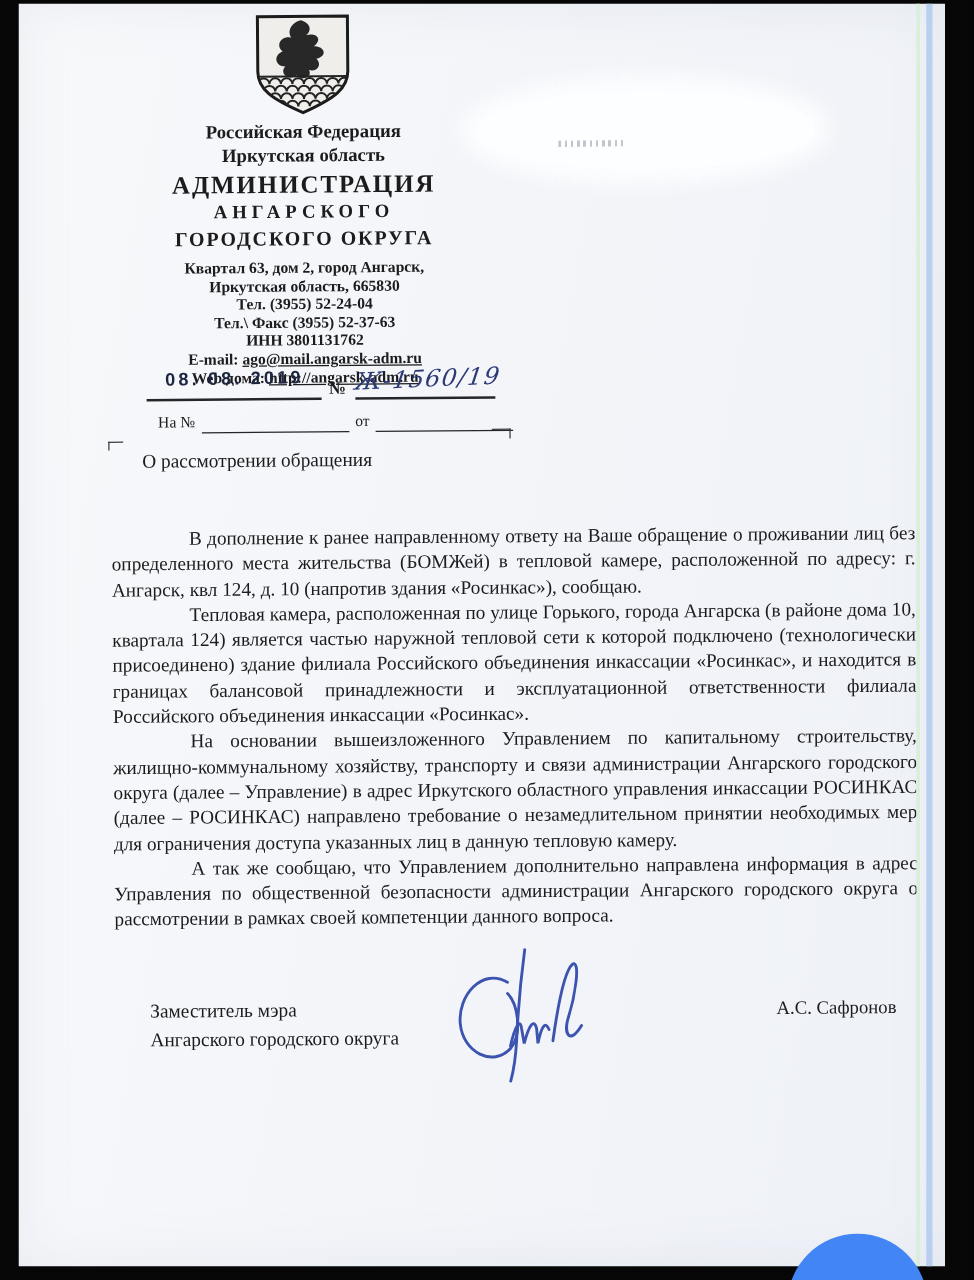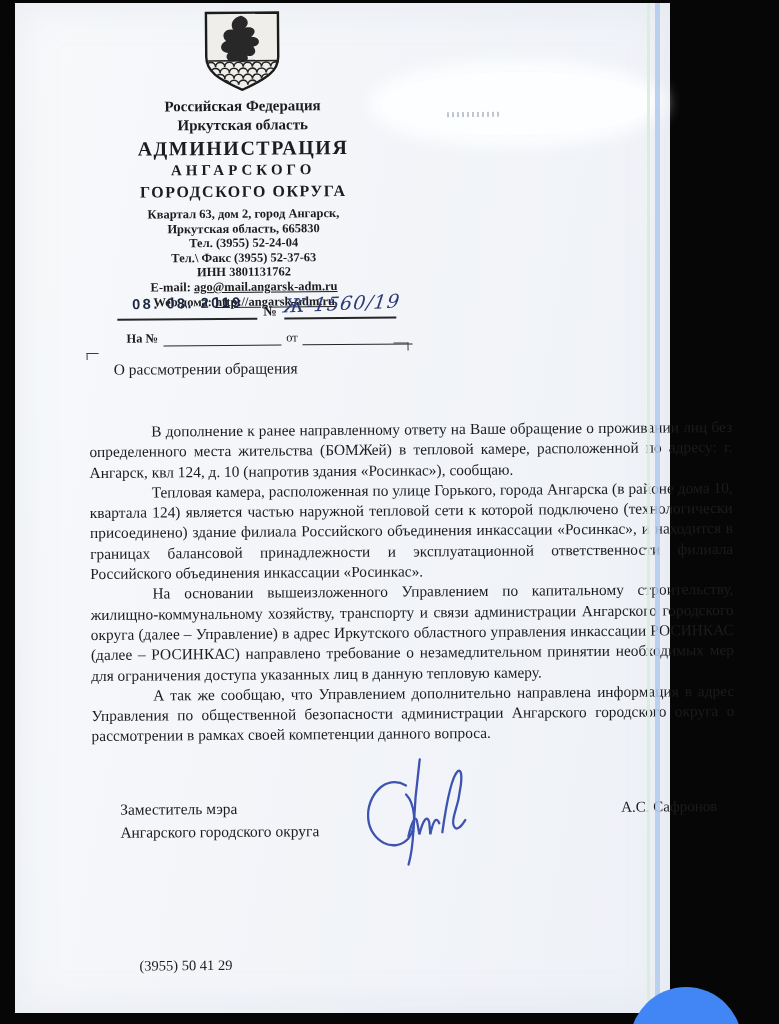--- a/index.html
+++ b/index.html
@@ -3,21 +3,21 @@
 <meta charset="utf-8">
 <style>
   html,body{margin:0;padding:0;}
   body{
     width:779px;height:1024px;position:relative;overflow:hidden;
     background:#060606;
     font-family:"Liberation Serif", serif;
     color:#1c1c1e;
   }
   .paper{
-    position:absolute;left:15px;top:3px;width:655px;height:1010px;
+    position:absolute;left:15px;top:3px;width:741px;height:1010px;
     background:linear-gradient(100deg,#f8f9fb 0%,#f3f5f9 45%,#eef1f7 100%);
     box-shadow:inset 0 0 40px rgba(190,200,215,0.25);
   }
   .content{position:absolute;inset:0;transform:rotate(-0.45deg);transform-origin:50% 40%;}
   
   .scanline{position:absolute;top:0;bottom:0;}
   .scanline-green{right:20px;width:3px;background:rgba(214,238,214,0.9);}
   .scanline-blue{right:10px;width:5px;background:rgba(176,202,236,0.85);}
 
   
@@ -52,21 +52,21 @@
   .ul4{width:110px;height:18px;border-bottom-width:1.5px;}
   .stamp{
     font-family:"Liberation Sans",sans-serif;font-weight:bold;font-size:14.5px;
     letter-spacing:2.5px;display:inline-block;transform:rotate(-0.6deg);
   }
   .nsign{font-weight:bold;font-size:13.5px;margin:0 7px 0 6px;}
   .hand{
     font-family:"DejaVu Serif",serif;font-style:italic;font-size:19px;letter-spacing:1px;
     display:inline-block;transform:skewX(-10deg) rotate(-2deg) translateY(-1px);
   }
-  .reflbl{font-weight:bold;font-size:12.5px;margin-right:5px;}
+  .reflbl{font-weight:normal;font-size:12.5px;margin-right:5px;}
   .reflbl2{font-weight:normal;font-size:12.5px;margin:0 5px;}
   .corner{position:absolute;}
   .corner-left{left:72px;top:348px;width:11px;height:6px;border-top:1.6px solid #3a3c40;border-left:1.6px solid #3a3c40;}
   .corner-right{left:379px;top:340px;width:14px;height:7px;border-top:1.6px solid #3a3c40;border-right:1.6px solid #3a3c40;}
 
   .subject{position:absolute;left:99px;top:356px;font-size:15.5px;}
 
   
   .bodytext{
     position:absolute;left:74px;top:417px;width:643px;
@@ -169,21 +169,20 @@
           <path class="ink" d="M50,28 C30,16 10,38 12,61 C14,84 38,96 52,81 C62,69 58,45 50,37" stroke="#3c53b0"></path>
           <path class="ink" d="M52,79 C56,62 60,57 61,65 L63,77 C67,62 71,57 73,65 L74,77 C77,63 80,59 83,66" stroke="#3c53b0"></path>
           <path class="ink" d="M86,75 C90,48 95,20 102,14 C109,10 104,40 98,58 C95,69 99,79 109,63" stroke="#3c53b0"></path>
           <path class="ink" d="M57,74 C56,90 54,100 52,107" stroke="#3c53b0"></path>
         </g>
       </svg>
       <div class="sig-name">А.С. Сафронов</div>
     </div>
 
     <div class="executor">
-      <div>(3955) 50 41 29</div>
     </div>
 
   </div>
 
   <div class="scanline scanline-green"></div>
   <div class="scanline scanline-blue"></div>
 </div>
 
 <div class="fab" style="background: rgb(66, 133, 244);"></div>
 

